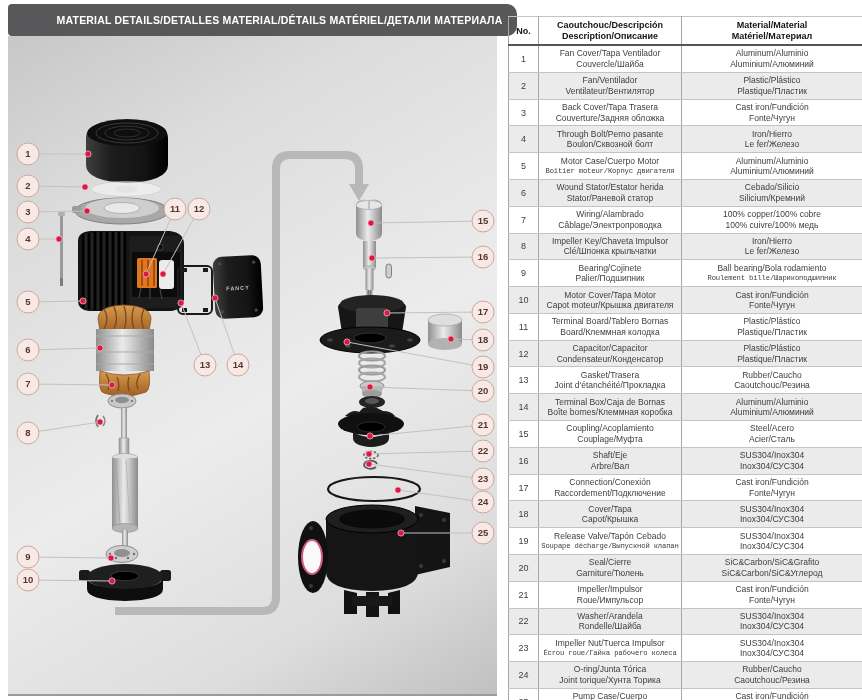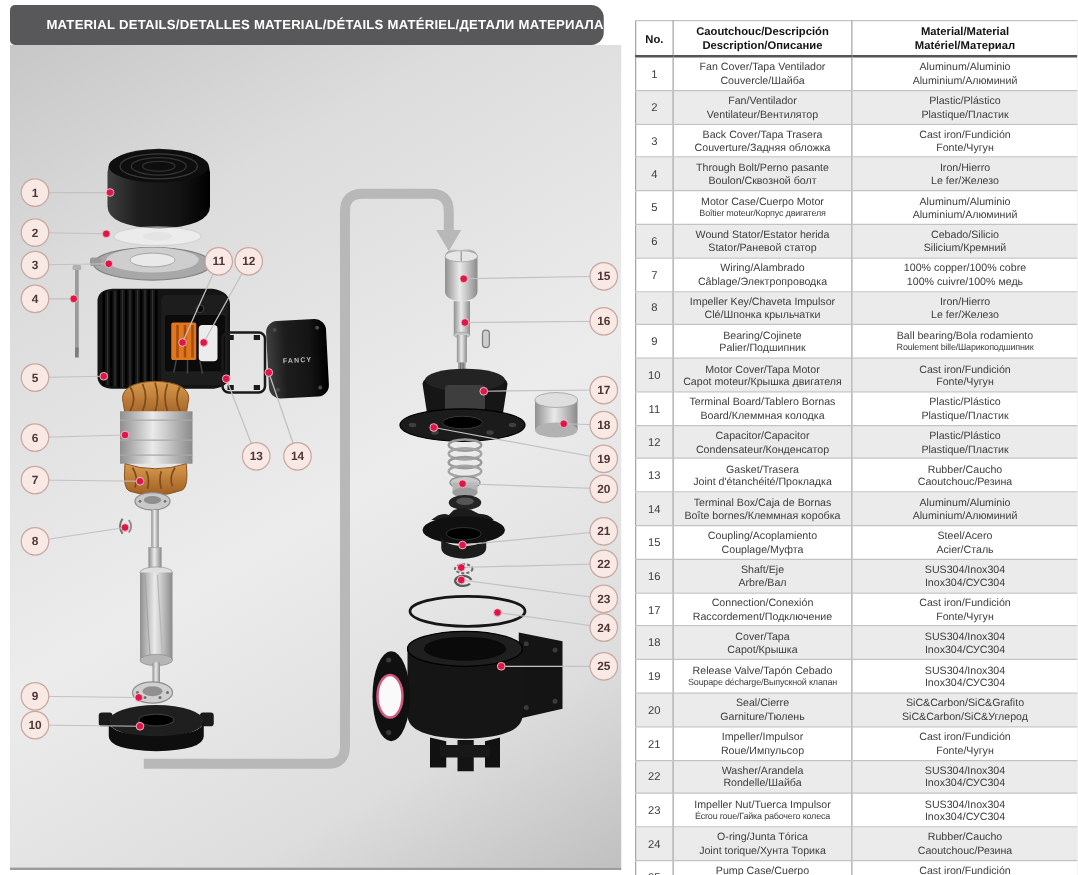--- a/index.html
+++ b/index.html
@@ -2,22 +2,22 @@
 <html><head>
 <meta charset="utf-8">
 <style>
   html,body{margin:0;padding:0;background:#fff;}
   .app{position:relative;width:862px;height:700px;background:#ffffff;
        font-family:"Liberation Sans",sans-serif;overflow:hidden;}
 
   
   .hdr{position:absolute;left:8px;top:4px;width:475px;height:32px;
        background:#58585a;border-radius:4px 10px 10px 4px;
-       display:flex;align-items:center;justify-content:flex-end;
-       color:#fff;font-weight:bold;font-size:10.5px;letter-spacing:.2px;white-space:nowrap;}
+       display:flex;align-items:center;justify-content:center;
+       color:#fff;font-weight:bold;font-size:10.5px;letter-spacing:.2px;white-space:nowrap;padding-left:34px;}
 
   
   .panel{position:absolute;left:8px;top:36px;width:489px;height:658px;
          background:linear-gradient(150deg,#c7c7c7 0%,#dcdcdc 22%,#ececec 55%,#dddddd 82%,#c0c0c0 100%);
          border-bottom:2px solid #9b9b9b;}
   svg.diagram{position:absolute;left:8px;top:32px;}
 
   .leader{stroke:#c2c2c2;stroke-width:1;}
   .dot{fill:#de1749;stroke:#f4c9cf;stroke-width:.7;}
   .bubble{fill:#f8e9e5;stroke:#c9a8a1;stroke-width:1;}
@@ -27,21 +27,21 @@
   
   table.tbl{position:absolute;left:508px;top:16px;width:354px;height:700px;
             border-collapse:collapse;table-layout:fixed;
             font-size:8.5px;color:#3d3d3d;text-align:center;}
   .tbl th,.tbl td{border-top:1px solid #c3c3c3;border-bottom:1px solid #c3c3c3;
                   border-left:1px solid #a6a6a6;border-right:1px solid #a6a6a6;
                   padding:0 1px;overflow:hidden;vertical-align:middle;}
   .tbl th{font-weight:bold;color:#141414;font-size:9px;border-bottom:2px solid #555;height:27px;}
   .tbl tr.alt{background:#ebebeb;}
   .tbl .line{line-height:10.5px;white-space:nowrap;}
-  .tbl .tight{font-size:7.2px;letter-spacing:-.15px;}
+  .tbl .tight{font-size:7.2px;letter-spacing:-.15px;font-family:Liberation Mono, monospace;}
   .no-cell{font-size:9px;}
 </style>
 </head>
 <body>
 
 <div class="app">
 
   <div class="hdr">
     <span>MATERIAL DETAILS/DETALLES MATERIAL/DÉTAILS MATÉRIEL/ДЕТАЛИ МАТЕРИАЛА</span>
   </div>

